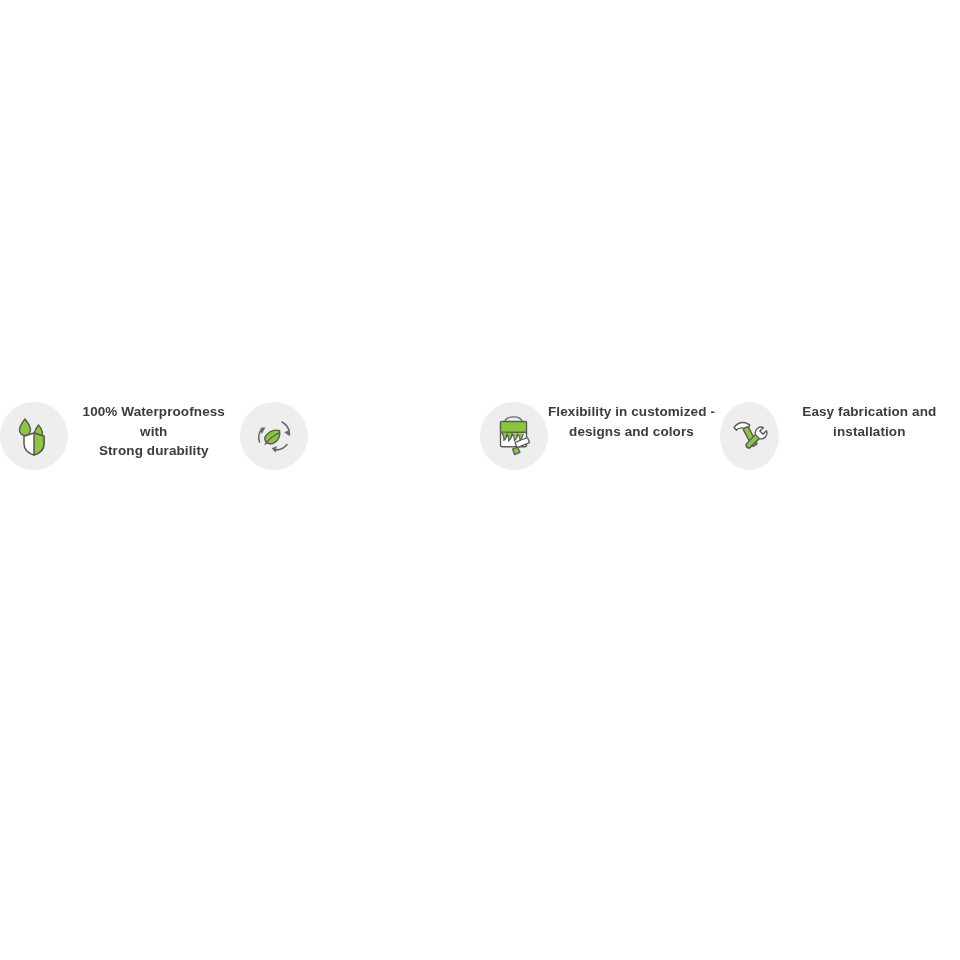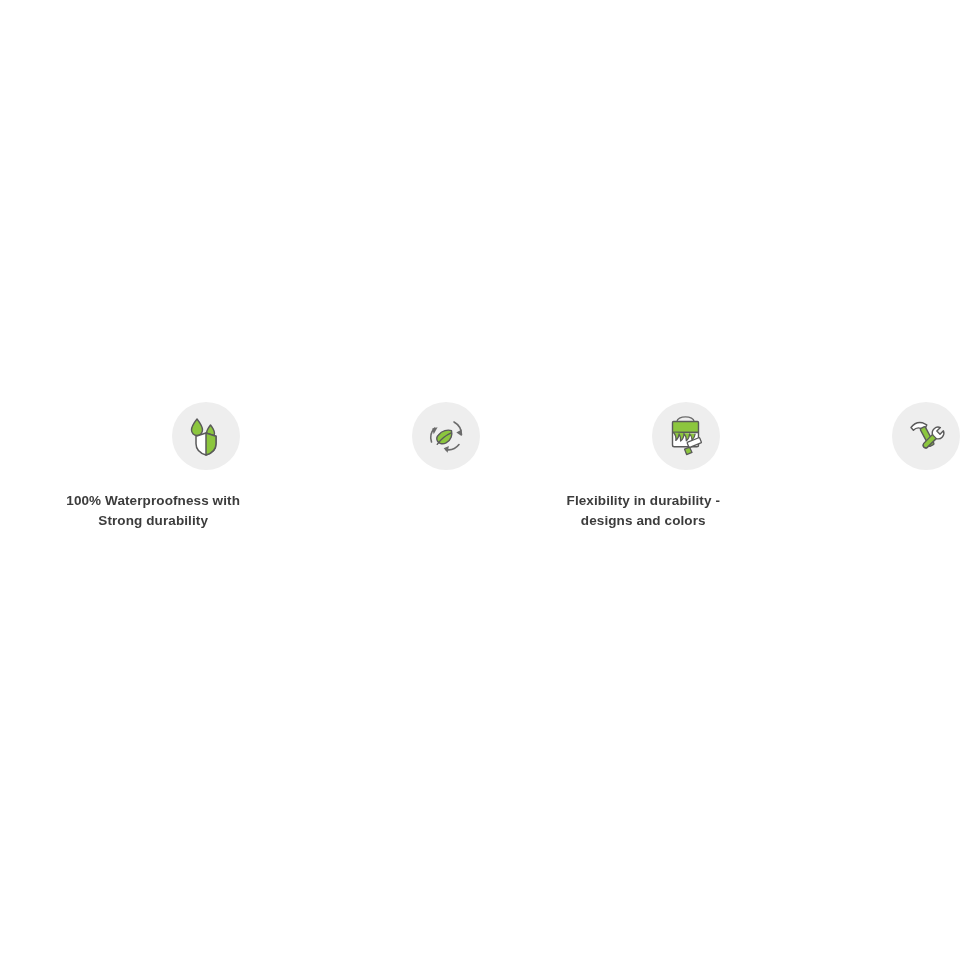--- a/index.html
+++ b/index.html
@@ -22,22 +22,21 @@
     width: 960px;
     display: flex;
     flex-direction: row;
     align-items: flex-start;
     justify-content: space-between;
   }
 
   .feature {
     width: 240px;
     display: flex;
-    flex-direction: column;
-    align-items: flex-end;
+    align-items: flex-start;
   }
 
   .icon-circle {
     width: 68px;
     height: 68px;
     border-radius: 50%;
     background: #eeeeee;
     display: flex;
     align-items: center;
     justify-content: center;
@@ -96,28 +95,29 @@
     <div class="icon-circle">
       <svg width="46" height="46" viewBox="0 0 46 46" aria-hidden="true">
         <path d="M14 8.5 c0 -2.6 4 -4.6 8.5 -4.6 4.5 0 8.5 2 8.5 4.6" fill="none" stroke="#6b6b6b" stroke-width="1.4" stroke-linecap="round"></path>
         <rect x="9.5" y="8.5" width="26" height="11" rx="1" fill="#8cc63e" stroke="#5a5a5a" stroke-width="1.4"></rect>
         <path d="M9.5 19.5 h26 v12.5 c0 1 -0.8 1.8 -1.8 1.8 h-22.4 c-1 0 -1.8 -0.8 -1.8 -1.8 Z" fill="#ffffff" stroke="#5a5a5a" stroke-width="1.4"></path>
         <path d="M10.6 19.5 c2 2.4 2.6 5.4 2.2 8 1.8 -1.6 3.2 -4 3.2 -6.6 1.5 2.2 2 4.8 1.6 7.2 2.1 -1.8 3.4 -4.6 3.3 -7.4 1.8 2 2.6 4.6 2.4 7.1 2 -1.8 3.2 -4.3 3.3 -6.9 1.6 1.7 2.4 3.9 2.4 6.1 1.8 -1.6 3 -3.9 3.2 -6.3" fill="#8cc63e" stroke="#5a5a5a" stroke-width="1.2" stroke-linejoin="round"></path>
         <rect x="24" y="29.5" width="13.5" height="5.6" rx="0.8" transform="rotate(-22 24 29.5)" fill="#ffffff" stroke="#5a5a5a" stroke-width="1.3"></rect>
         <path d="M21.6 36.2 l5 -2 2.4 5.2 -5.4 2.2 Z" fill="#8cc63e" stroke="#5a5a5a" stroke-width="1.3" stroke-linejoin="round"></path>
       </svg>
     </div>
-    <div class="feature-caption">Flexibility in durability -
+    <div class="feature-caption">Flexibility in customized -
 designs and colors</div>
   </div>
 
   <div class="feature">
     <div class="icon-circle">
       <svg width="46" height="46" viewBox="0 0 46 46" aria-hidden="true">
         <path d="M8 14.5 c2.6 -3.6 7 -5.6 11.2 -4.8 l4.6 2.2 -2.4 5 -3.6 -1.6 c-2.6 -0.8 -5.6 0 -7.4 2 Z" fill="#ffffff" stroke="#5a5a5a" stroke-width="1.4" stroke-linejoin="round"></path>
         <rect x="17" y="16" width="5.6" height="20" rx="1.2" transform="rotate(-28 17 16)" fill="#8cc63e" stroke="#5a5a5a" stroke-width="1.4"></rect>
         <path d="M37.4 14.6 a5.8 5.8 0 0 0 -7.8 7.2 l-9 9.2 a2.6 2.6 0 0 0 3.6 3.6 l9.2 -9 a5.8 5.8 0 0 0 7 -7.8 l-3.4 3.4 -3.2 -3.2 Z" fill="#ffffff" stroke="#5a5a5a" stroke-width="1.4" stroke-linejoin="round"></path>
         <path d="M29.4 21.6 l-8.8 9 a2.6 2.6 0 0 0 3.6 3.6 l9 -8.8 Z" fill="#8cc63e" stroke="#5a5a5a" stroke-width="1.3" stroke-linejoin="round"></path>
       </svg>
     </div>
+    <div class="feature-caption">Easy fabrication and installation</div>
   </div>
 
 </div>
 
 </body></html>

